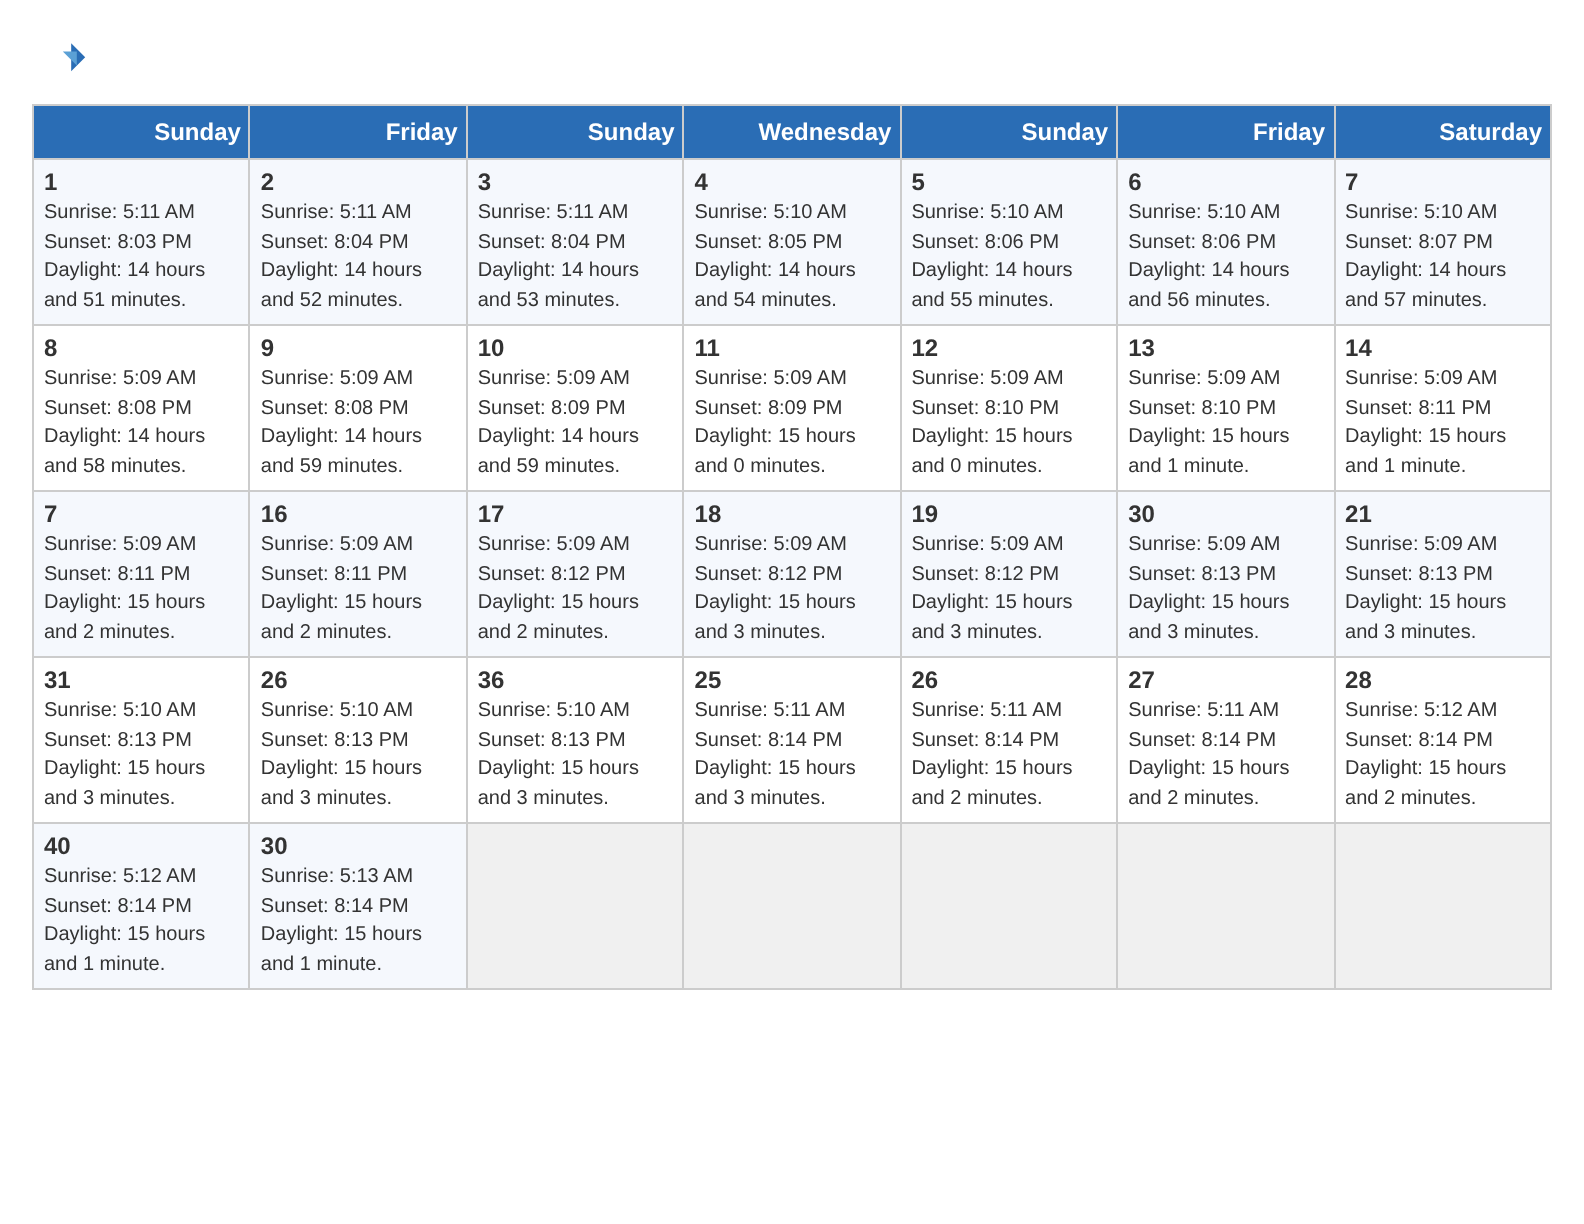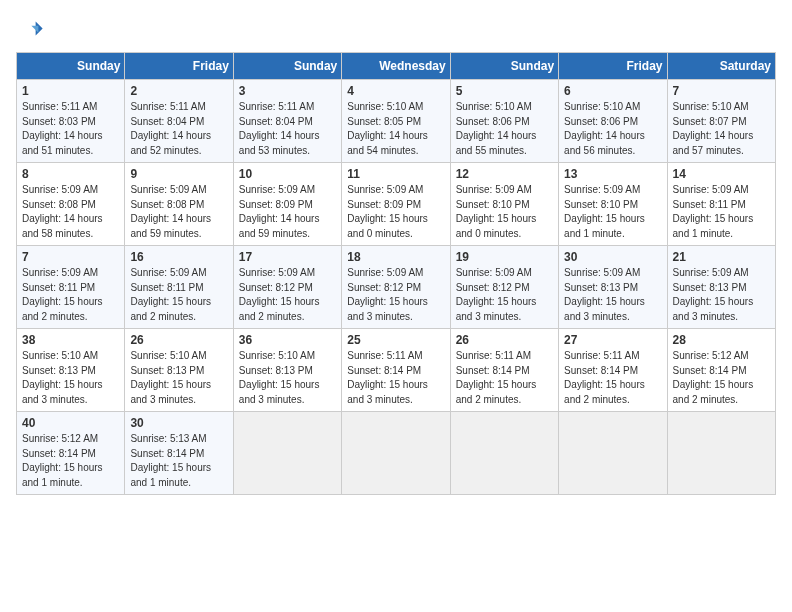--- a/index.html
+++ b/index.html
@@ -136,21 +136,21 @@
       <tr>
         <td><span class="day-number">7</span><span class="day-info">Sunrise: 5:09 AM<br>Sunset: 8:11 PM<br>Daylight: 15 hours and 2 minutes.</span></td>
         <td><span class="day-number">16</span><span class="day-info">Sunrise: 5:09 AM<br>Sunset: 8:11 PM<br>Daylight: 15 hours and 2 minutes.</span></td>
         <td><span class="day-number">17</span><span class="day-info">Sunrise: 5:09 AM<br>Sunset: 8:12 PM<br>Daylight: 15 hours and 2 minutes.</span></td>
         <td><span class="day-number">18</span><span class="day-info">Sunrise: 5:09 AM<br>Sunset: 8:12 PM<br>Daylight: 15 hours and 3 minutes.</span></td>
         <td><span class="day-number">19</span><span class="day-info">Sunrise: 5:09 AM<br>Sunset: 8:12 PM<br>Daylight: 15 hours and 3 minutes.</span></td>
         <td><span class="day-number">30</span><span class="day-info">Sunrise: 5:09 AM<br>Sunset: 8:13 PM<br>Daylight: 15 hours and 3 minutes.</span></td>
         <td><span class="day-number">21</span><span class="day-info">Sunrise: 5:09 AM<br>Sunset: 8:13 PM<br>Daylight: 15 hours and 3 minutes.</span></td>
       </tr>
       <tr>
-        <td><span class="day-number">38</span><span class="day-info">Sunrise: 5:10 AM<br>Sunset: 8:13 PM<br>Daylight: 15 hours and 3 minutes.</span></td>
+        <td><span class="day-number">31</span><span class="day-info">Sunrise: 5:10 AM<br>Sunset: 8:13 PM<br>Daylight: 15 hours and 3 minutes.</span></td>
         <td><span class="day-number">26</span><span class="day-info">Sunrise: 5:10 AM<br>Sunset: 8:13 PM<br>Daylight: 15 hours and 3 minutes.</span></td>
         <td><span class="day-number">36</span><span class="day-info">Sunrise: 5:10 AM<br>Sunset: 8:13 PM<br>Daylight: 15 hours and 3 minutes.</span></td>
         <td><span class="day-number">25</span><span class="day-info">Sunrise: 5:11 AM<br>Sunset: 8:14 PM<br>Daylight: 15 hours and 3 minutes.</span></td>
         <td><span class="day-number">26</span><span class="day-info">Sunrise: 5:11 AM<br>Sunset: 8:14 PM<br>Daylight: 15 hours and 2 minutes.</span></td>
         <td><span class="day-number">27</span><span class="day-info">Sunrise: 5:11 AM<br>Sunset: 8:14 PM<br>Daylight: 15 hours and 2 minutes.</span></td>
         <td><span class="day-number">28</span><span class="day-info">Sunrise: 5:12 AM<br>Sunset: 8:14 PM<br>Daylight: 15 hours and 2 minutes.</span></td>
       </tr>
       <tr>
         <td><span class="day-number">40</span><span class="day-info">Sunrise: 5:12 AM<br>Sunset: 8:14 PM<br>Daylight: 15 hours and 1 minute.</span></td>
         <td><span class="day-number">30</span><span class="day-info">Sunrise: 5:13 AM<br>Sunset: 8:14 PM<br>Daylight: 15 hours and 1 minute.</span></td>

